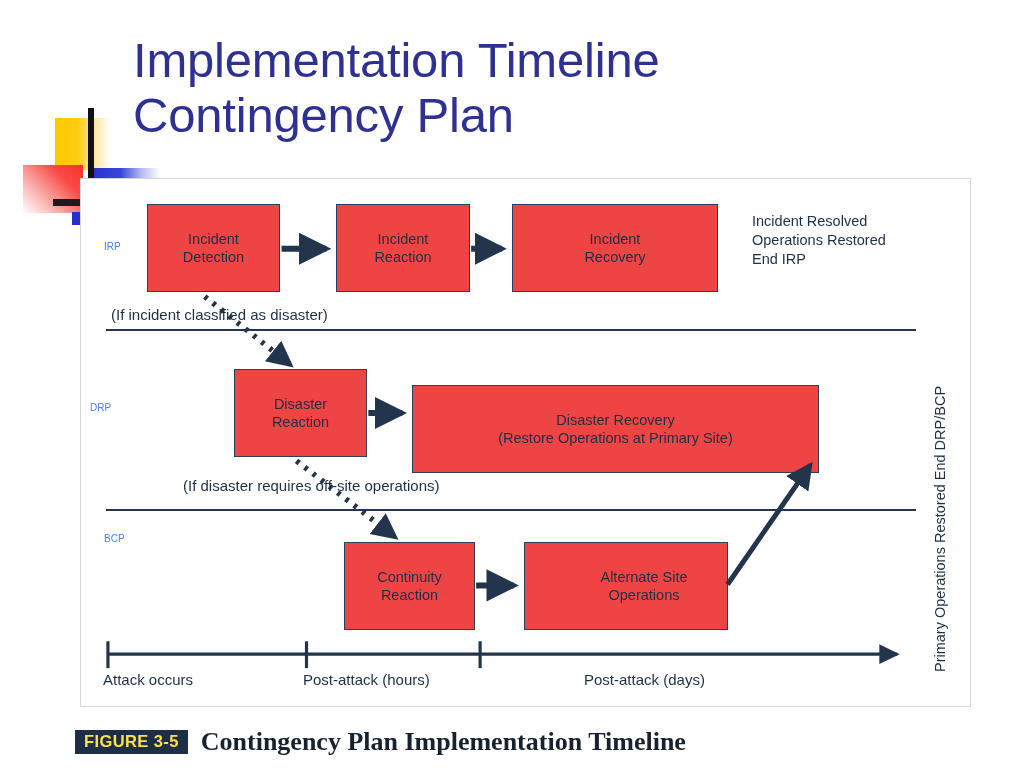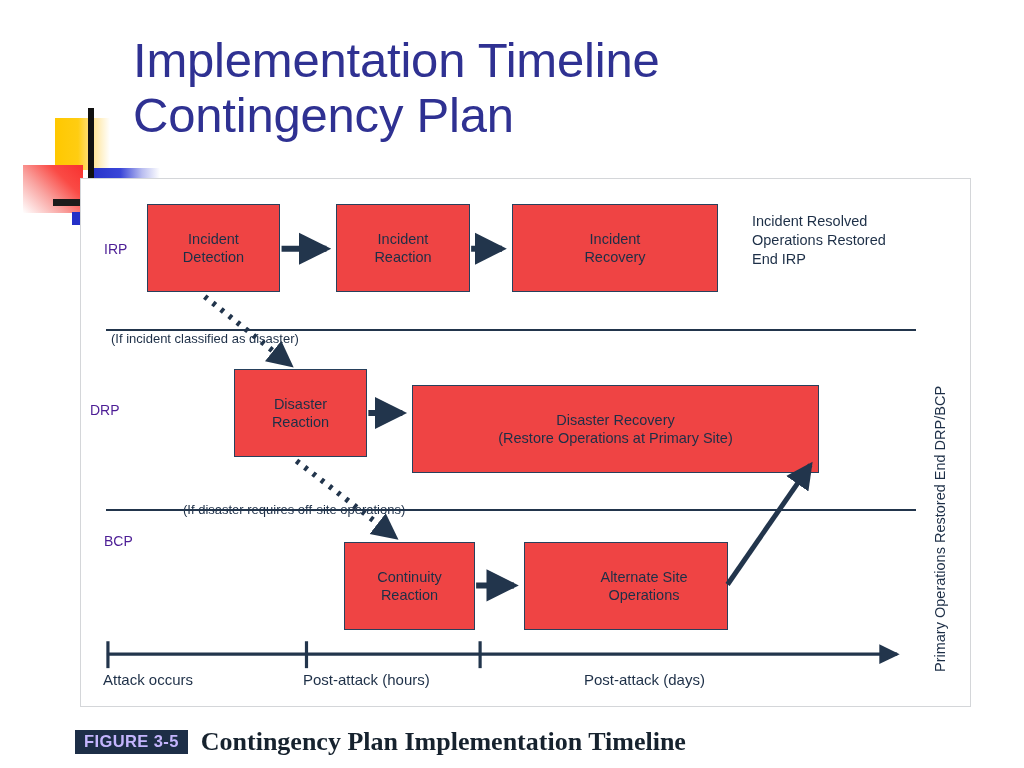--- a/index.html
+++ b/index.html
@@ -73,36 +73,35 @@
     font-size:14.5px;
     line-height:1.26;
     text-align:center;
     display:flex;
     align-items:center;
     justify-content:center;
     white-space:pre-line;
   }
   .lane-label {
     position:absolute;
-    color:#4c1d95;
-    font-size:14px;
+    color:#3b82f6;
+    font-size:10px;
   }
   .note {
     position:absolute;
     color:#1d2f47;
     font-size:14.5px;
     line-height:1.32;
     white-space:pre-line;
   }
   .cond {
     position:absolute;
     color:#1d2f47;
-    font-size:13px;
+    font-size:15px;
     white-space:nowrap;
-    margin-top:25px;
   }
   .divider {
     position:absolute;
     height:0;
     border-top:2.5px solid #22354c;
   }
   .axis-caption {
     position:absolute;
     color:#1d2f47;
     font-size:15px;
@@ -121,21 +120,21 @@
     pointer-events:none;
   }
 
   
   #caption {
     position:absolute; left:75px; top:729px; height:26px;
     display:flex; align-items:center; gap:13px;
   }
   #caption-badge {
     background:#1d2e47;
-    color:#c4b5fd;
+    color:#fde047;
     font-family:"Liberation Sans", sans-serif;
     font-weight:bold;
     font-size:16.5px;
     letter-spacing:0.4px;
     padding:3px 9px 4px 9px;
     line-height:1;
   }
   #caption-text {
     font-family:"Liberation Serif", serif;
     font-weight:bold;

